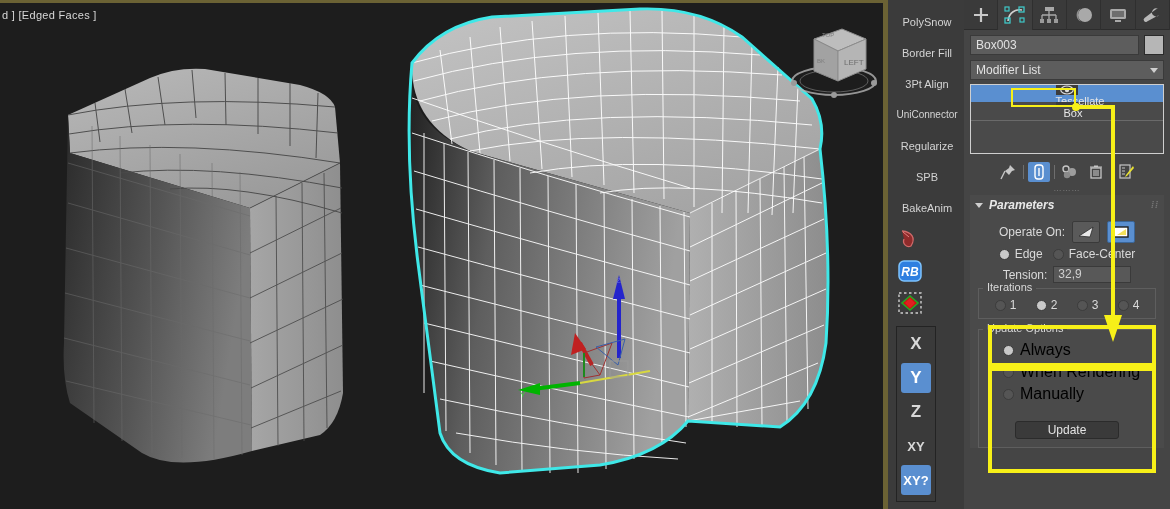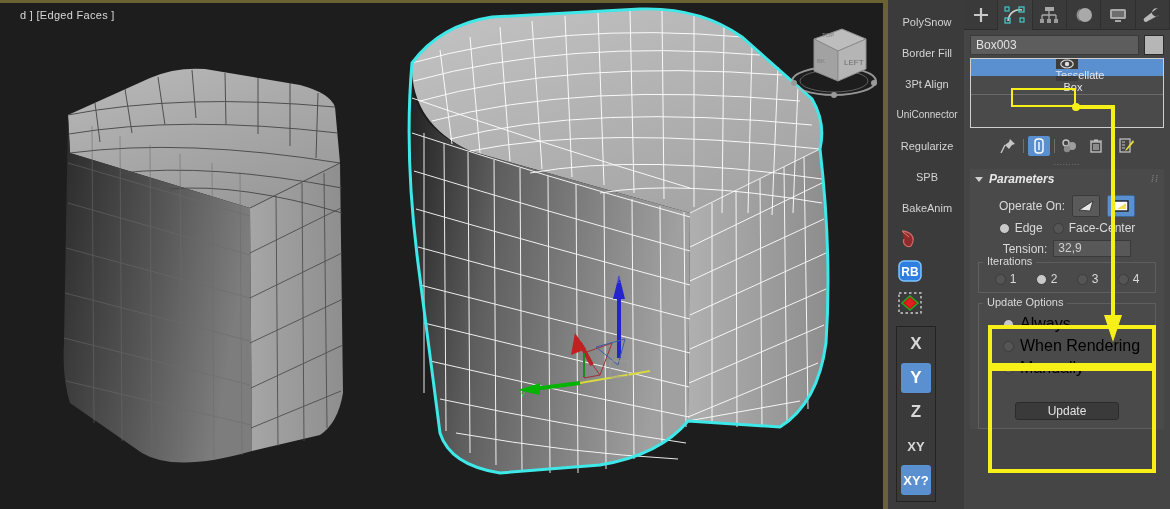--- a/index.html
+++ b/index.html
@@ -14,21 +14,21 @@
   
   #viewport {
     position: absolute; left: 0; top: 0;
     width: 886px; height: 509px;
     background: #1d1d1d;
     border-top: 3px solid #6b6234;
     border-right: 3px solid #6b6234;
     overflow: hidden;
   }
   #vp-label {
-    position: absolute; left: 20px; top: 6px;
+    position: absolute; left: 2px; top: 6px;
     color: #d8d8d8; font-size: 11px; letter-spacing: .3px;
     white-space: nowrap; z-index: 30;
   }
 
   
   .svgwrap { position:absolute; left:0; top:0; width:886px; height:509px; }
 
   
   #viewcube { position:absolute; left:786px; top:8px; width:96px; height:88px; }
 
@@ -41,20 +41,21 @@
   }
   .script-btn {
     width: 78px; height: 31px;
     display: flex; align-items: center; justify-content: center;
     color: #d4d4d4; font-size: 11px; white-space: nowrap;
   }
   .script-ico {
     width: 78px; height: 32px;
     display: flex; align-items: center; justify-content: flex-start;
     padding-left: 10px;
+    font-style: italic;
   }
   
   #axis-stack {
     position:absolute; left: 8px; top: 326px;
     width: 40px; height: 176px;
     background:#3a3a3a;
     border:1px solid #232323;
     display:flex; flex-direction:column; align-items:center;
     padding-top:2px;
   }
@@ -153,21 +154,21 @@
     padding:9px 6px 6px 6px;
   }
   .group-title {
     position:absolute; top:-8px; left:4px; background:#4a4a4a;
     padding:0 4px; color:#dadada; font-size:11px;
   }
   .iter-row { display:flex; align-items:center; justify-content:space-around; }
   .iter { display:flex; align-items:center; gap:4px; color:#dadada; font-size:12px; }
   .upd-row { display:flex; align-items:center; gap:6px; padding:2px 0 2px 18px; }
   #update-btn {
-    margin:23px auto 2px auto; width:104px; height:18px; background:#3a3a3a;
+    margin:16px auto 2px auto; width:104px; height:18px; background:#3a3a3a;
     border:1px solid #2b2b2b; border-radius:3px;
     display:flex;align-items:center;justify-content:center;
     color:#e4e4e4; font-size:12px;
   }
 
   
   .ann { position:absolute; pointer-events:none; z-index:60; }
   #ann-tess { left:1011px; top:88px; width:65px; height:19px;
               border:2px solid #f7f018; }
   #ann-iter { left:988px; top:325px; width:168px; height:42px;
@@ -473,20 +474,26 @@
           <path d="M16,3 a4,4 0 1 0 2,6 L7,17 a2,2 0 0 1-3,-3 L13,5 a4,4 0 0 1 3,-2 Z" fill="#b8b8b8" transform="rotate(8 11 10)"></path>
         </svg>
       </div>
     </div>
 
     <div id="namerow">
       <div id="namefield">Box003</div>
       <div id="colorsw"></div>
     </div>
 
+    <div id="modlistrow">
+      <div id="modlist">
+        <span>Modifier List</span>
+        <span class="caret-dn"></span>
+      </div>
+    </div>
 
     <div id="stack">
       <div class="stackrow sel">
         <span class="eyecell">
           <svg width="14" height="10" viewBox="0 0 14 10">
             <ellipse cx="7" cy="5" rx="6.2" ry="4" fill="none" stroke="#dedede" stroke-width="1.2"></ellipse>
             <circle cx="7" cy="5" r="2.2" fill="#dedede"></circle>
           </svg>
         </span>
         <span class="stacklabel" style="padding-left:26px">Tessellate</span>

